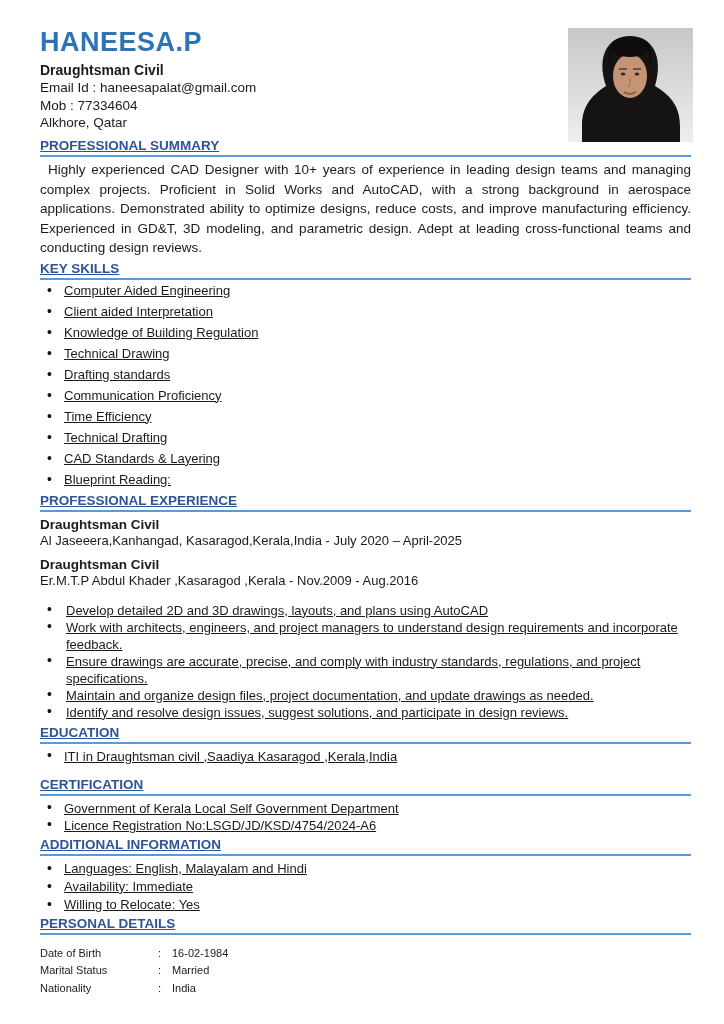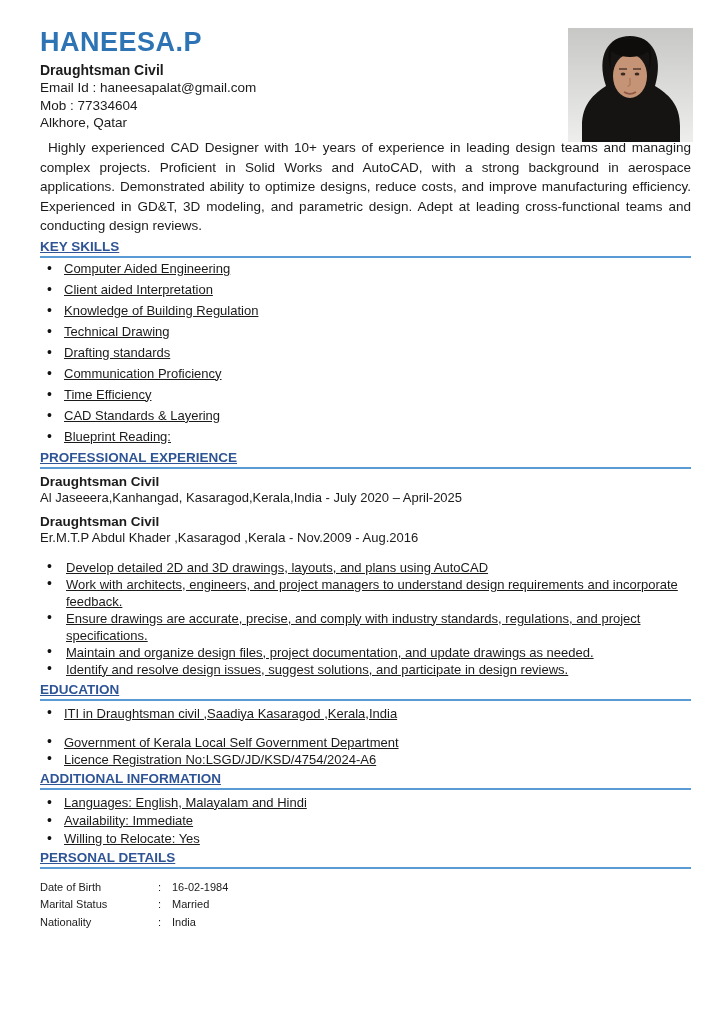--- a/index.html
+++ b/index.html
@@ -104,20 +104,23 @@
         <ellipse cx="69" cy="46" rx="2.4" ry="1.6" fill="#3a2a22"></ellipse>
         <path d="M51 41 L59 41" stroke="#4a3327" stroke-width="1.4"></path>
         <path d="M65 41 L73 41" stroke="#4a3327" stroke-width="1.4"></path>
         <path d="M62 50 L62 57 L59.5 58.5" stroke="#a9765c" stroke-width="1.2" fill="none"></path>
         <path d="M56 64 C60 66.5 64 66.5 68 64" stroke="#8e5744" stroke-width="1.5" fill="none"></path>
       </svg>
     </div>
   </div>
 
   <div class="section">
+    <div class="section-heading">
+      <span>PROFESSIONAL SUMMARY</span>
+    </div>
     <p class="summary">Highly experienced CAD Designer with 10+ years of experience in leading design teams and managing complex projects. Proficient in Solid Works and AutoCAD, with a strong background in aerospace applications. Demonstrated ability to optimize designs, reduce costs, and improve manufacturing efficiency. Experienced in GD&amp;T, 3D modeling, and parametric design. Adept at leading cross-functional teams and conducting design reviews.</p>
   </div>
 
   <div class="section">
     <div class="section-heading">
       <span>KEY SKILLS</span>
     </div>
     <ul class="skills-list">
 
         <li class="bullet-item">Computer Aided Engineering</li>
@@ -129,20 +132,21 @@
 
         <li class="bullet-item">Technical Drawing</li>
 
         <li class="bullet-item">Drafting standards</li>
 
         <li class="bullet-item">Communication Proficiency</li>
 
         <li class="bullet-item">Time Efficiency</li>
 
 
+        <li class="bullet-item">Technical Drafting</li>
 
         <li class="bullet-item">CAD Standards &amp; Layering</li>
 
         <li class="bullet-item">Blueprint Reading:</li>
       </ul>
   </div>
 
   <div class="section">
     <div class="section-heading">
       <span>PROFESSIONAL EXPERIENCE</span>
@@ -177,20 +181,23 @@
     <div class="section-heading">
       <span>EDUCATION</span>
     </div>
     <ul class="plain-list edu-list">
 
         <li class="bullet-item">ITI in Draughtsman civil ,Saadiya Kasaragod ,Kerala,India</li>
       </ul>
   </div>
 
   <div class="section">
+    <div class="section-heading">
+      <span>CERTIFICATION</span>
+    </div>
     <ul class="plain-list">
 
         <li class="bullet-item">Government of Kerala Local Self Government Department</li>
 
         <li class="bullet-item">Licence Registration No:LSGD/JD/KSD/4754/2024-A6</li>
       </ul>
   </div>
 
   <div class="section gap-sm">
     <div class="section-heading">

